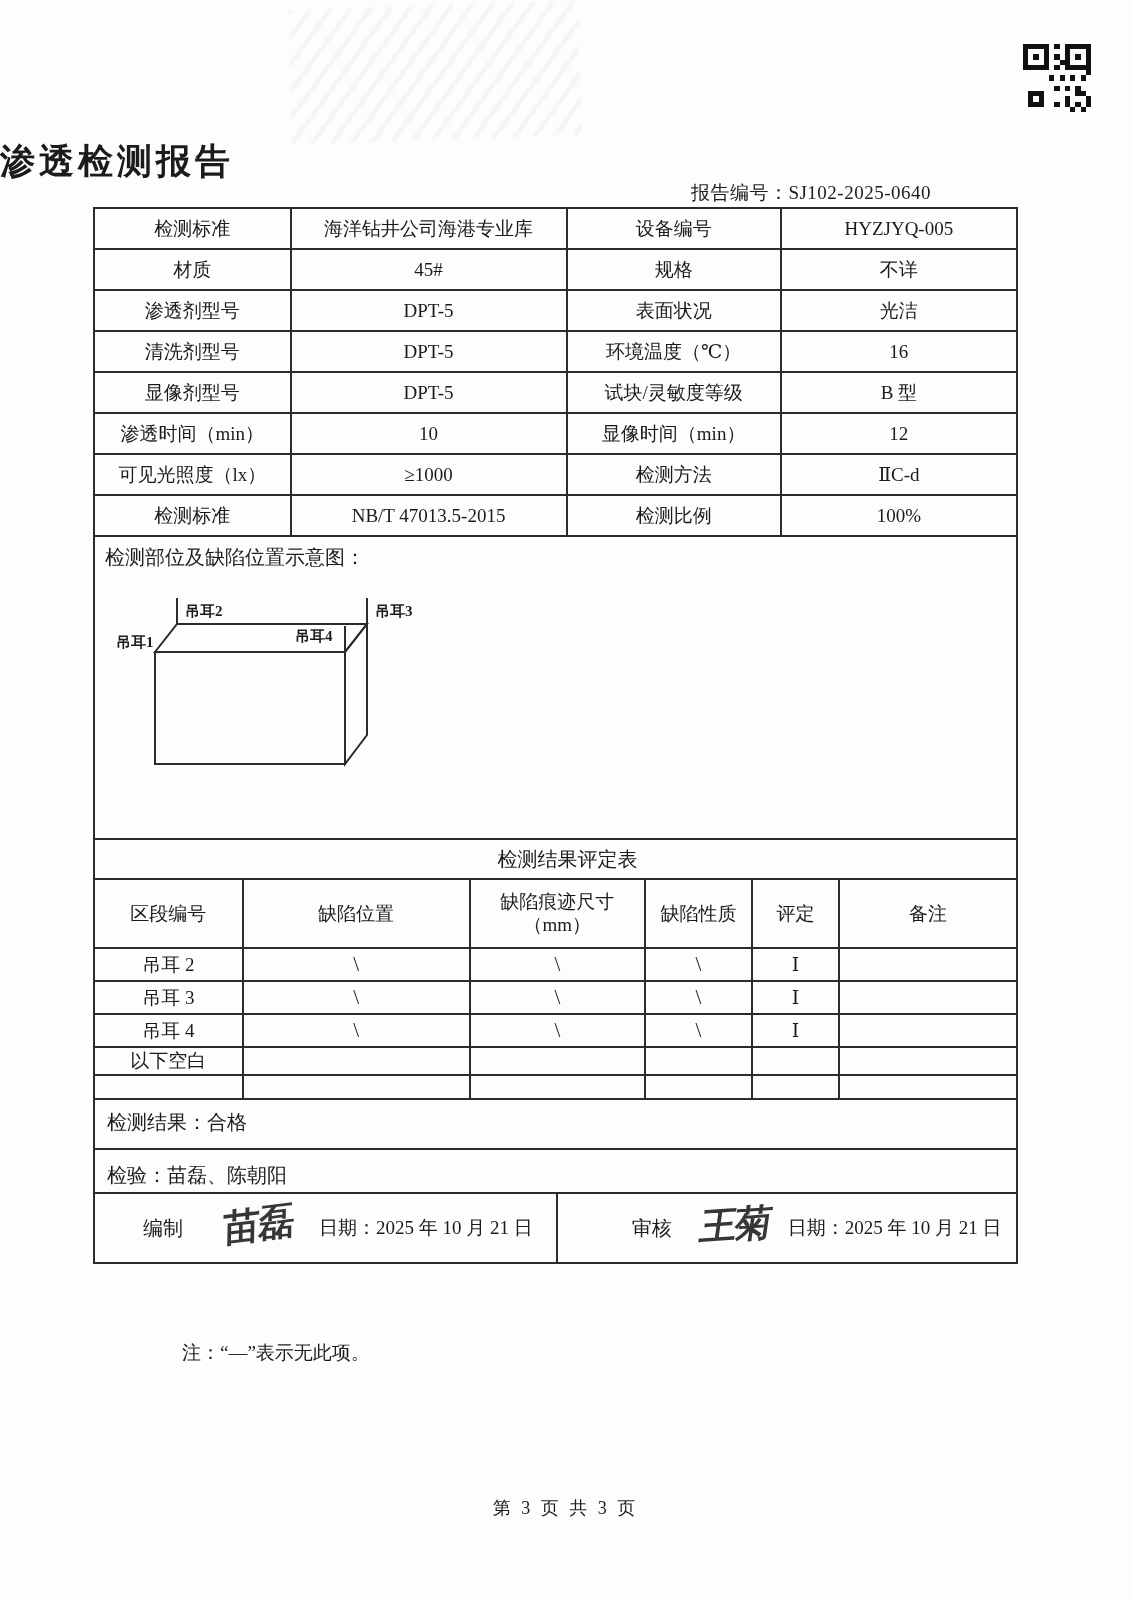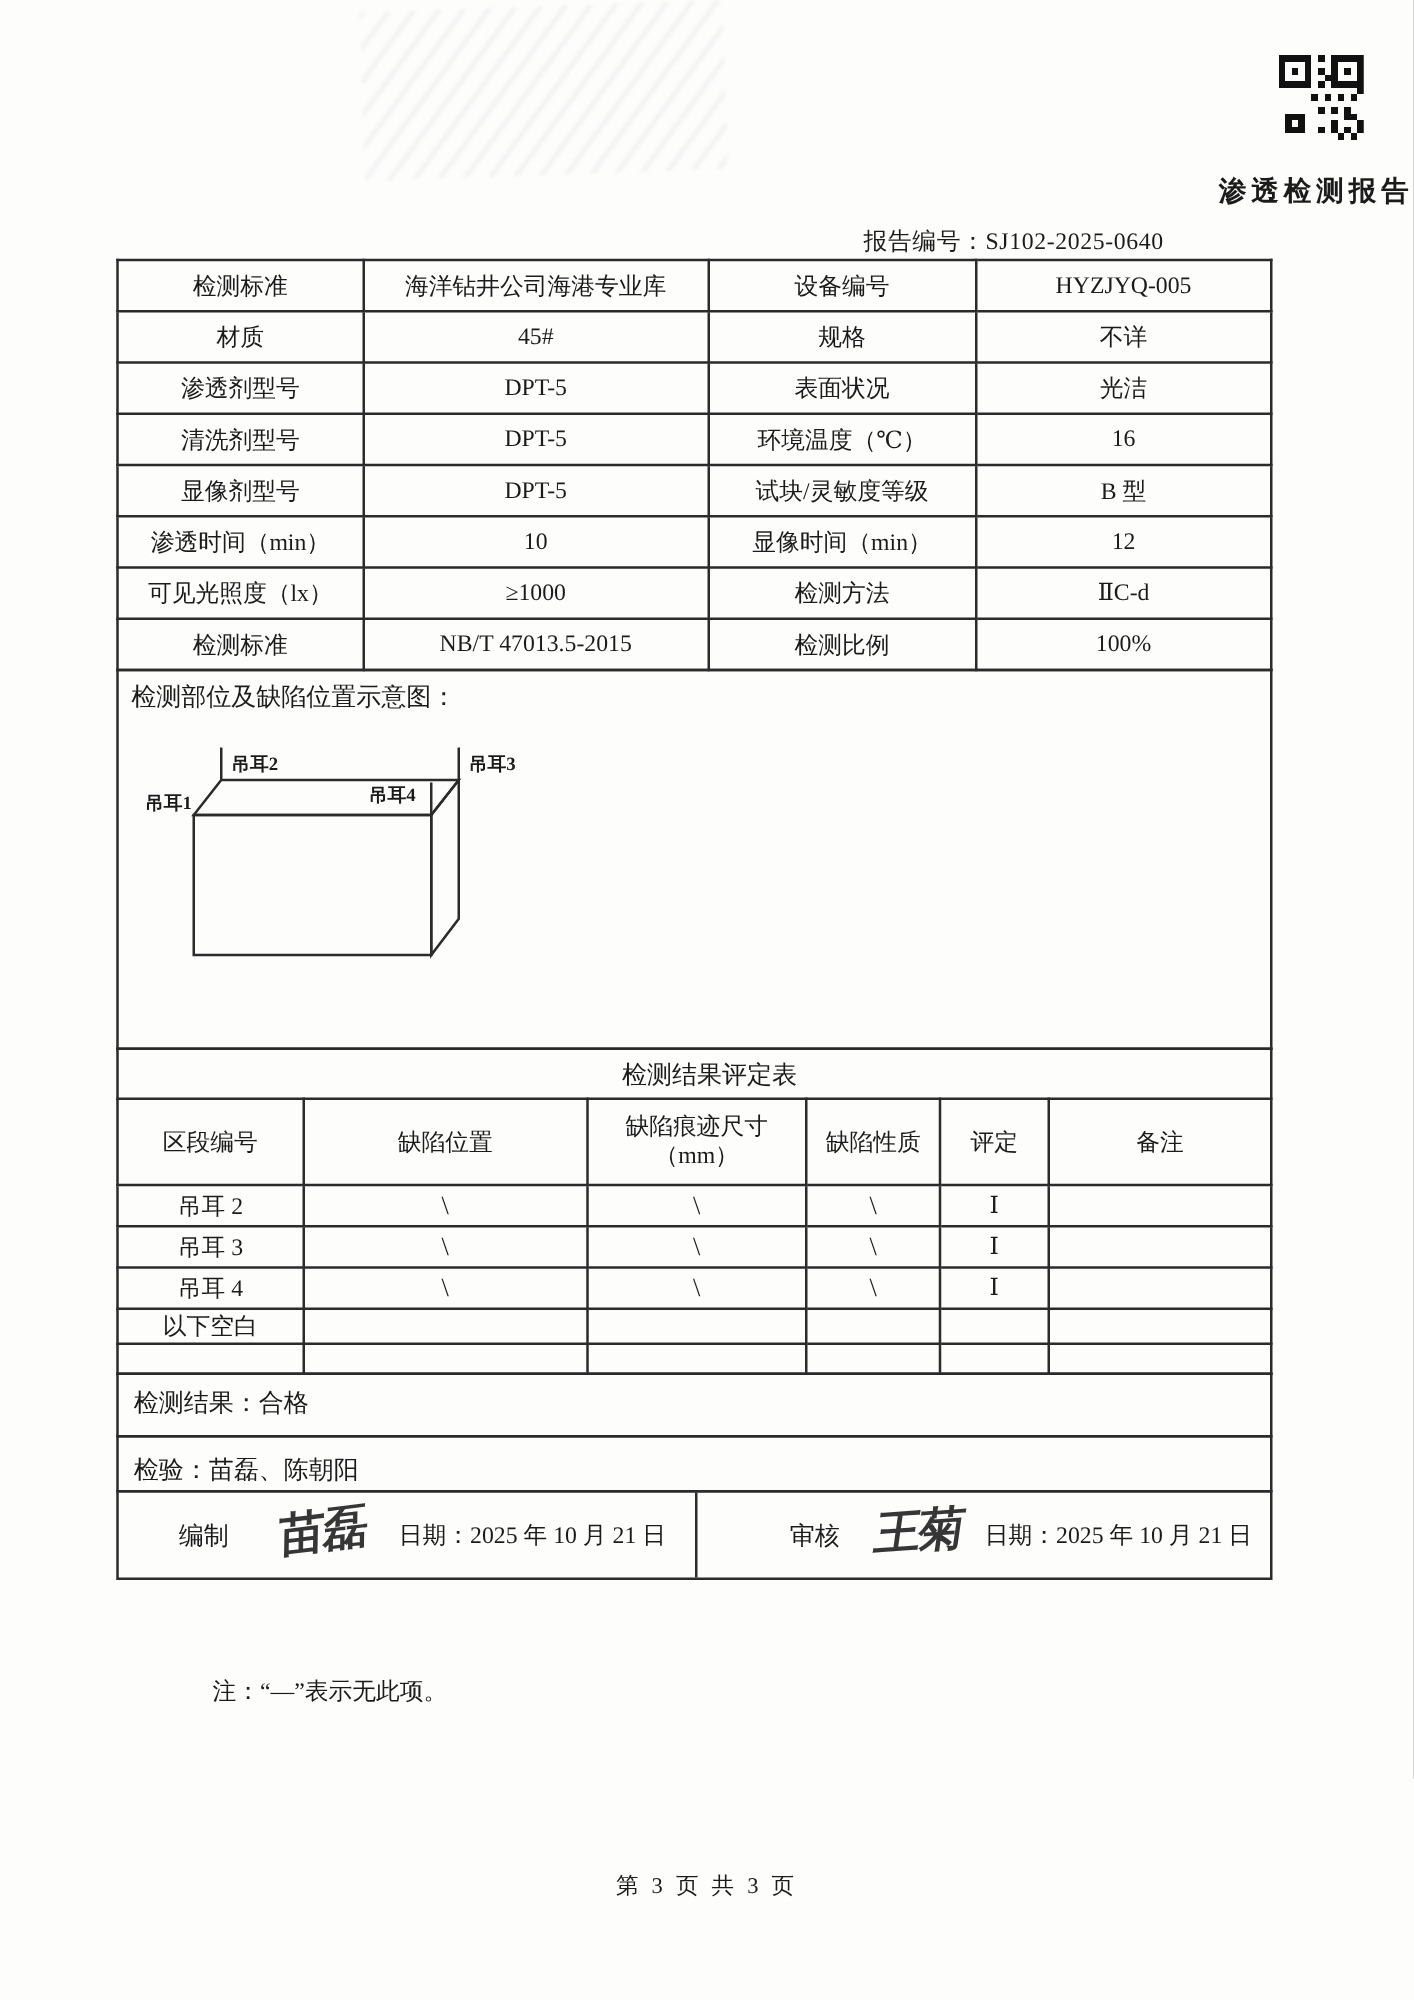--- a/index.html
+++ b/index.html
@@ -15,21 +15,21 @@
   .watermark{
     position:absolute;left:290px;top:5px;width:290px;height:135px;
     background:repeating-linear-gradient(128deg,rgba(110,110,130,.07) 0 4px,transparent 4px 16px);
     transform:rotate(-2deg);
     filter:blur(1.2px);
     pointer-events:none;
   }
   .qr{position:absolute;left:1023px;top:44px;width:68px;height:68px;}
   .title{
     position:absolute;top:138px;left:0;width:100%;
-    text-align:right;font-size:22px;font-weight:bold;letter-spacing:4px;margin:0;
+    text-align:left;font-size:35px;font-weight:bold;letter-spacing:4px;margin:0;
   }
   .report-no{
     position:absolute;top:180px;right:200px;
     font-size:19px;letter-spacing:.5px;
   }
   .main-box{position:absolute;left:93px;top:207px;width:925px;}
   table{border-collapse:collapse;width:100%;table-layout:fixed;}
   td,th{
     border:2px solid #2b2b2b;
     font-size:19px;font-weight:normal;
@@ -60,21 +60,21 @@
   .signature{
     display:inline-block;
     font-size:37px;font-weight:bold;
     transform:rotate(-7deg) skewX(-8deg);
     margin:0 26px 6px 40px;
     opacity:.88;letter-spacing:-2px;
     font-family:"DejaVu Sans","Liberation Sans",sans-serif;
   }
   .sign-right .signature{margin:0 18px 6px 28px;transform:rotate(-4deg) skewX(-12deg);}
   .sign-date{font-size:19px;white-space:nowrap;}
-  .note{position:absolute;left:170px;top:1340px;font-size:19px;}
+  .note{position:absolute;left:182px;top:1340px;font-size:19px;}
   .footer{position:absolute;left:0;top:1496px;width:100%;text-align:center;font-size:18px;letter-spacing:3px;}
 </style>
 </head>
 <body>
 
 <div class="page">
 
   <div class="watermark"></div>
 
   <svg class="qr" viewBox="0 0 13 13" shape-rendering="crispEdges">

